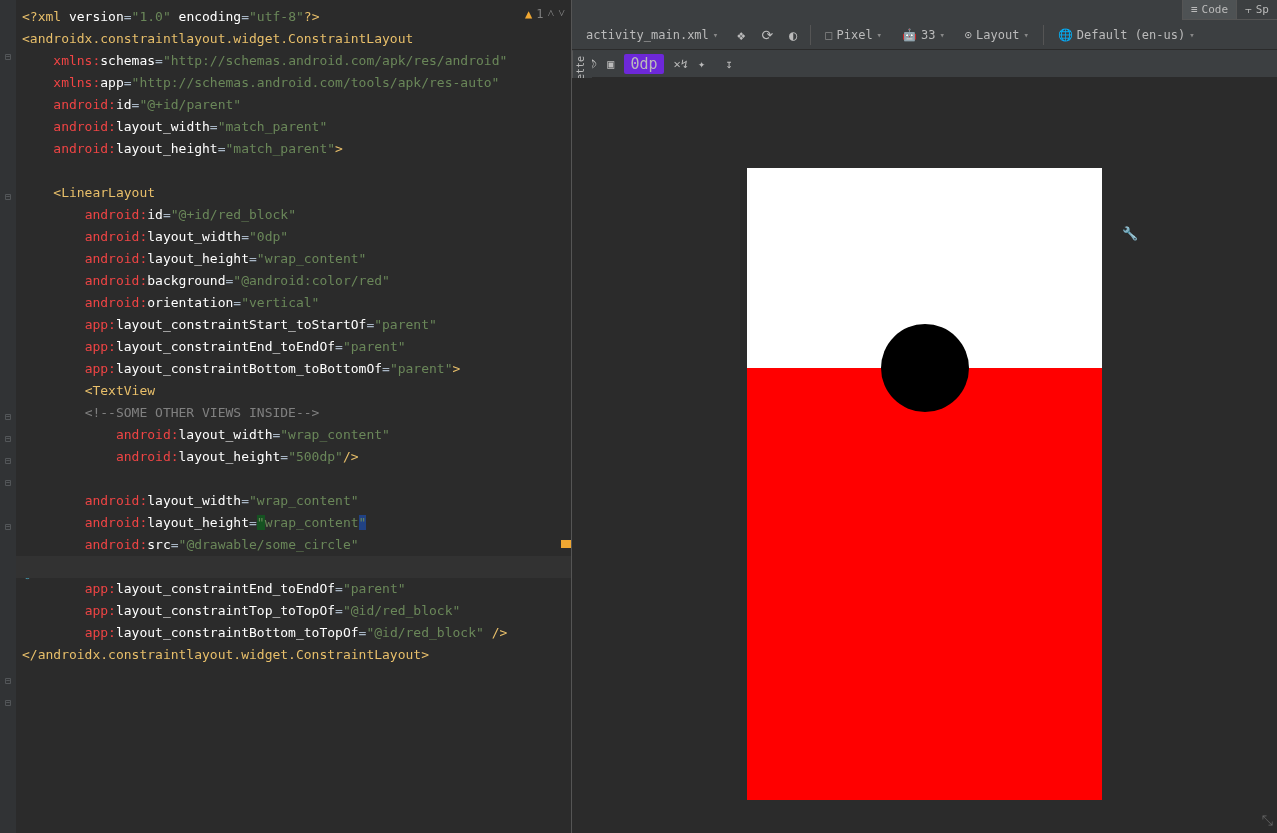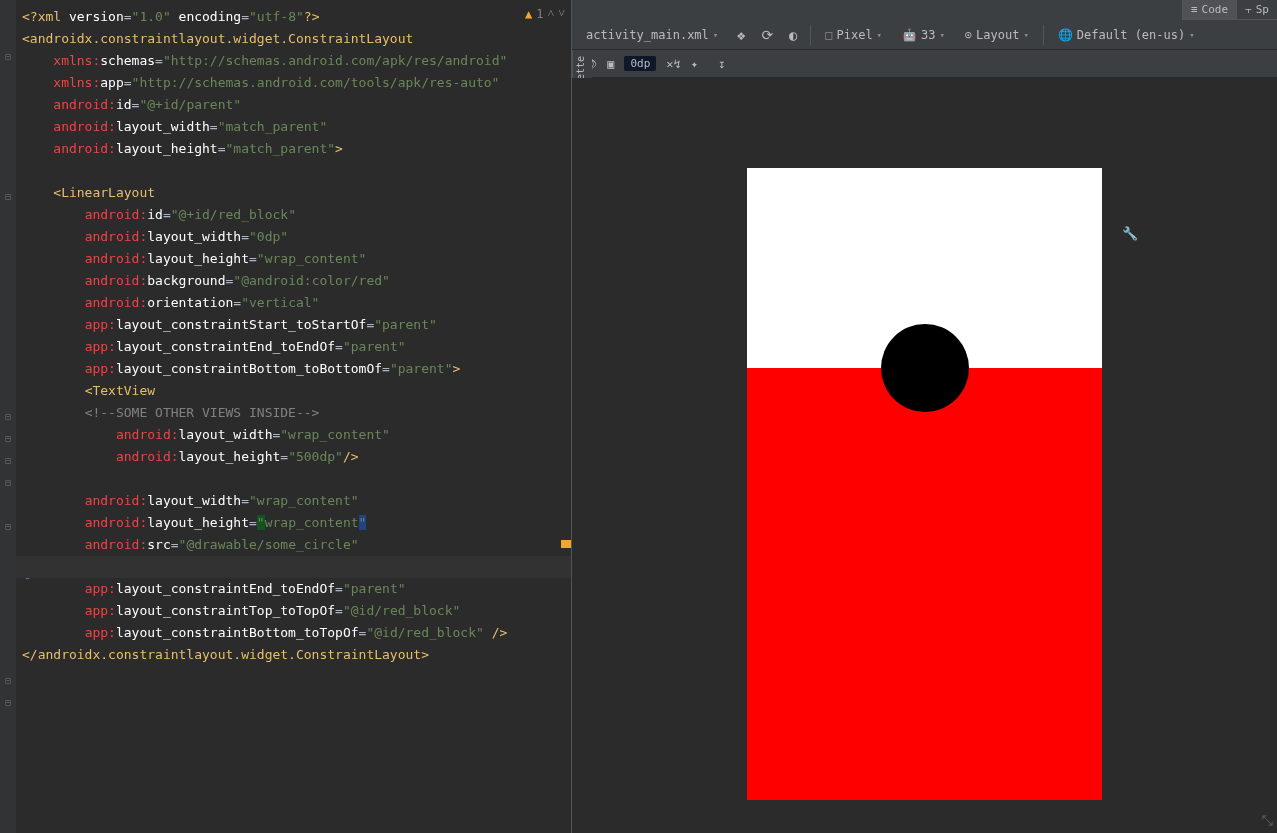--- a/index.html
+++ b/index.html
@@ -147,24 +147,24 @@
     background:#3c3f41;
     border-bottom:1px solid #2b2b2b;
     display:flex;
     align-items:center;
     gap:10px;
     padding:0 10px;
     color:#bbbbbb;
     font-size:12px;
   }
   .design-subbar .box {
-    background:#0f172a;
+    background:#6d28d9;
     padding:1px 6px;
     border-radius:2px;
-    font-size:11px;
+    font-size:15px;
   }
   .palette-tab {
     position:absolute;
     left:0; top:50px;
     width:20px;
     padding:6px 2px;
     background:#3c3f41;
     color:#bbbbbb;
     font-size:10px;
     writing-mode: vertical-rl;

